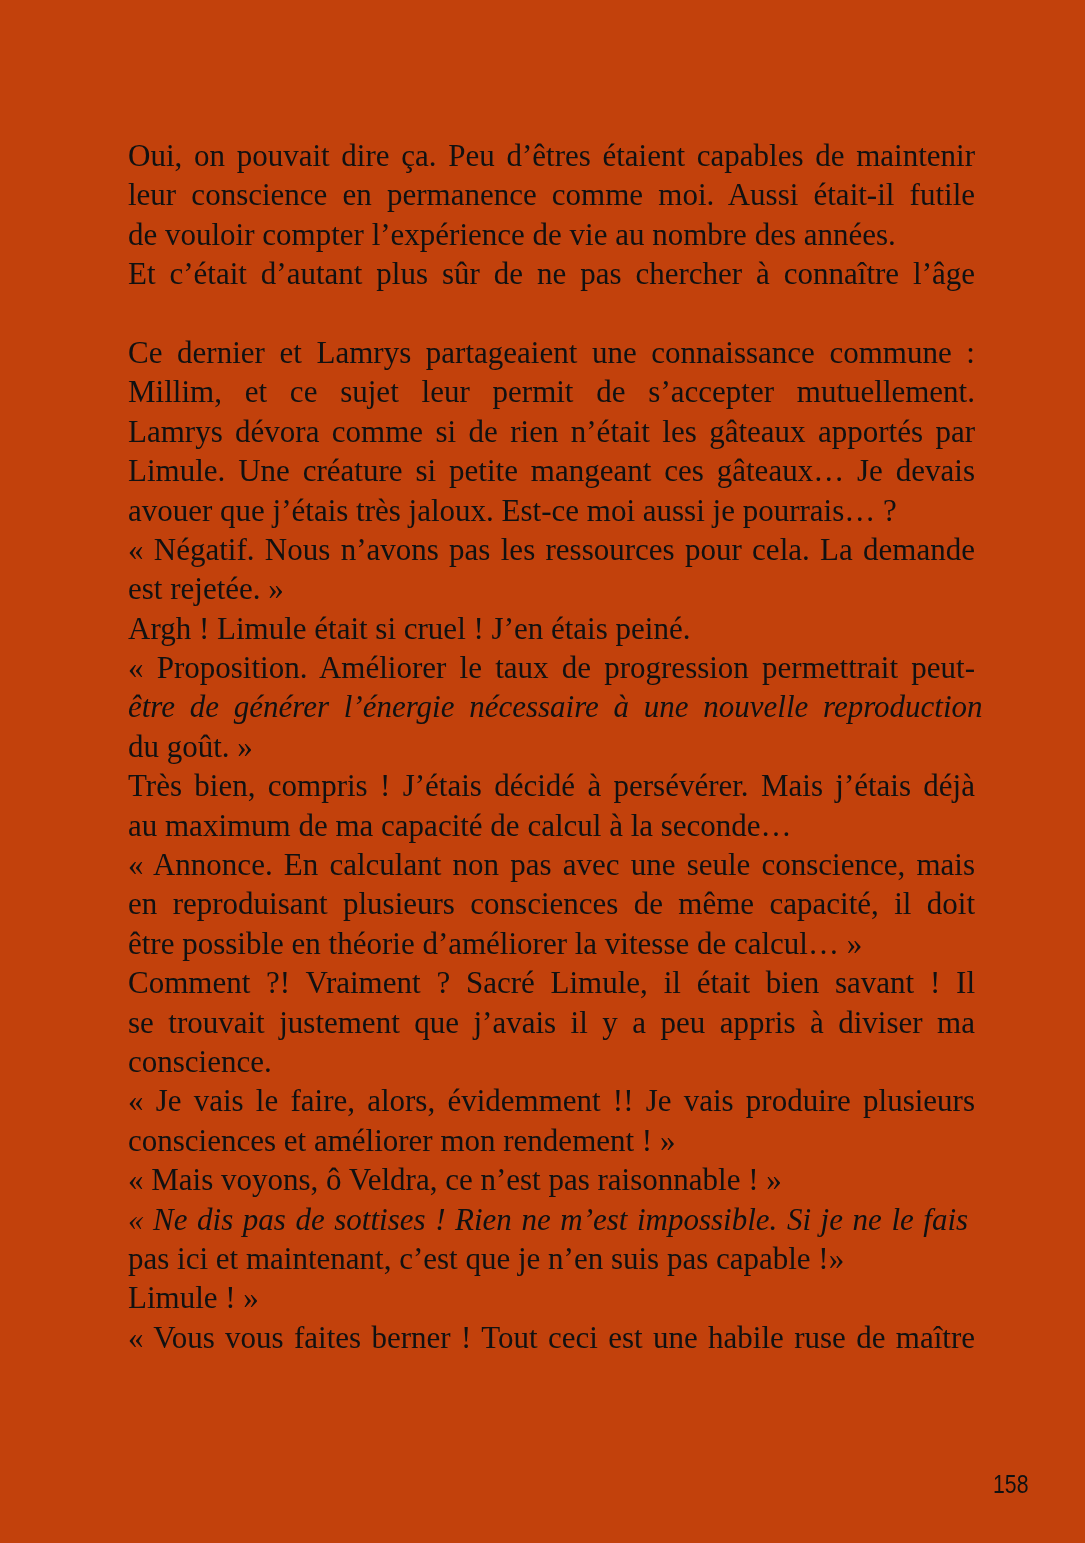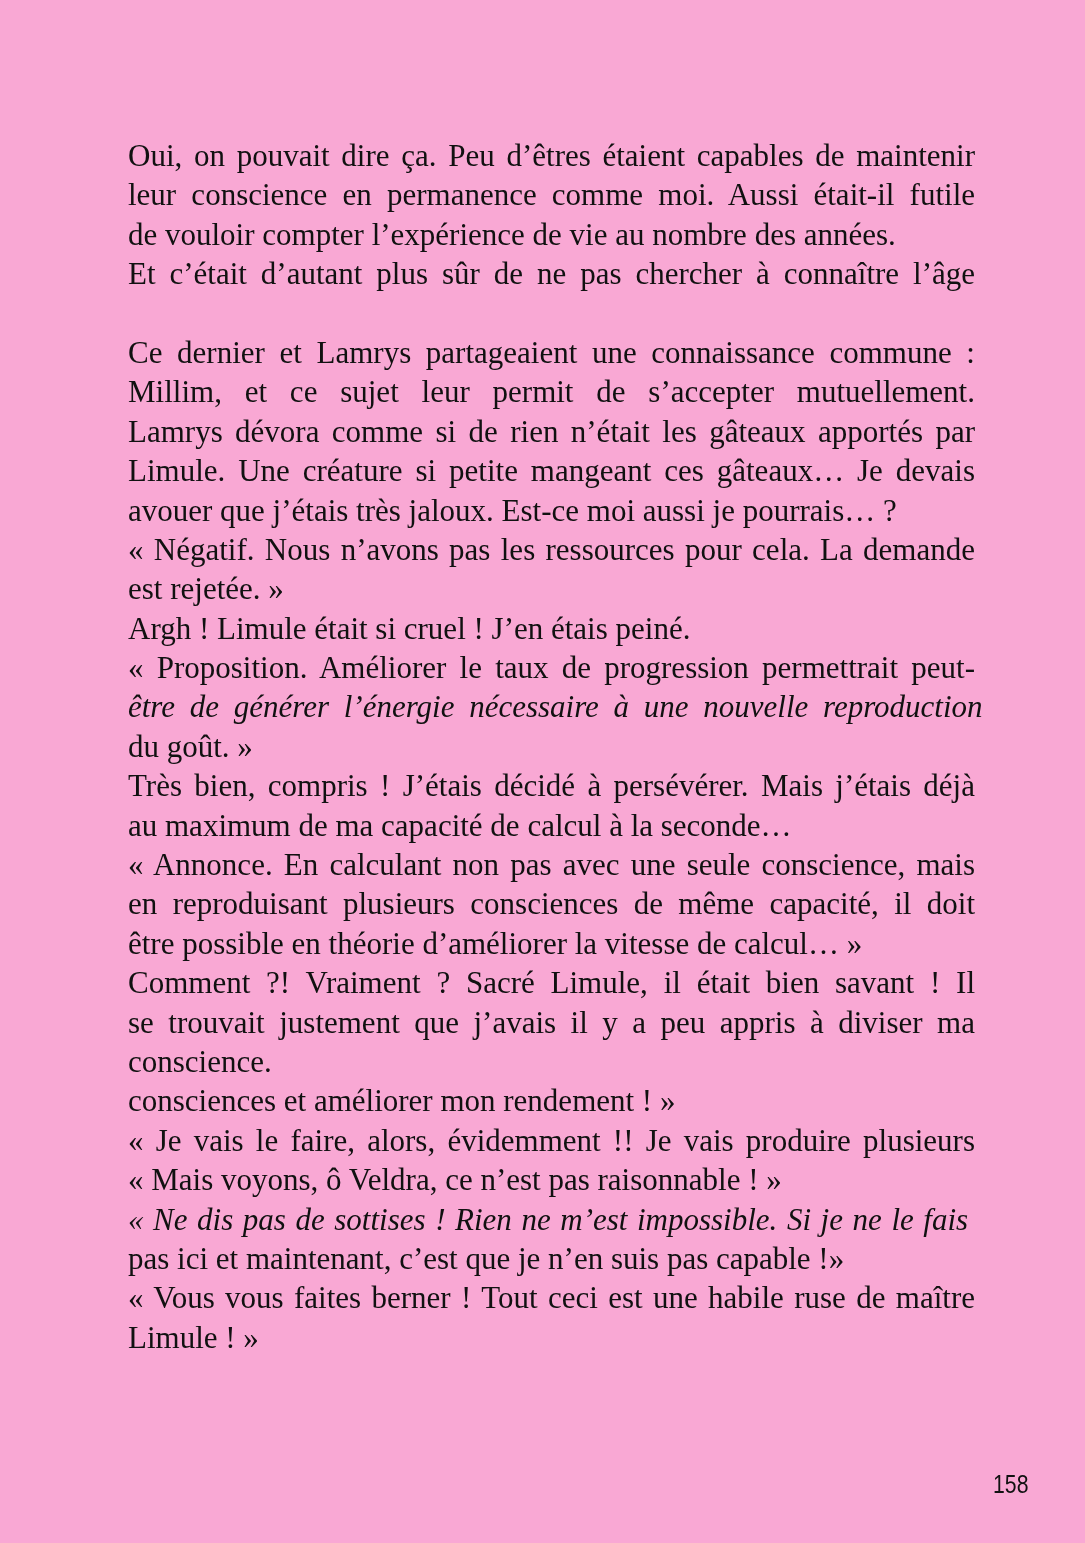--- a/index.html
+++ b/index.html
@@ -1,17 +1,17 @@
 <!DOCTYPE html>
 <html><head>
 <meta charset="utf-8">
 <style>
   html, body { margin: 0; padding: 0; background: #ffffff; }
   body { width: 1085px; height: 1543px; position: relative; overflow: hidden; }
-  .page { position: absolute; left: 0; top: 0; width: 1085px; height: 1543px; background: #f9a8d4; }
+  .page { position: absolute; left: 0; top: 0; width: 1085px; height: 1543px; background: #c2410c; }
   .text-block {
     position: absolute;
     left: 128px;
     top: 136px;
     width: 847px;
     font-family: "Liberation Serif", "DejaVu Serif", serif;
     font-size: 31px;
     line-height: 39.4px;
     color: #111111;
   }
@@ -58,22 +58,22 @@
       <span class="line" style="word-spacing: 6.96875px; text-align-last: left; font-style: italic;">être de générer l’énergie nécessaire à une nouvelle reproduction</span>
       <span class="line last">du goût. »</span>
       <span class="line" style="word-spacing: 4.58437px; text-align-last: left;">Très bien, compris ! J’étais décidé à persévérer. Mais j’étais déjà</span>
       <span class="line last">au maximum de ma capacité de calcul à la seconde…</span>
       <span class="line" style="word-spacing: 3.44062px; text-align-last: left;">« Annonce. En calculant non pas avec une seule conscience, mais</span>
       <span class="line" style="word-spacing: 7.63477px; text-align-last: left;">en reproduisant plusieurs consciences de même capacité, il doit</span>
       <span class="line last">être possible en théorie d’améliorer la vitesse de calcul… »</span>
       <span class="line" style="word-spacing: 8.04119px; text-align-last: left;">Comment ?! Vraiment ? Sacré Limule, il était bien savant ! Il</span>
       <span class="line" style="word-spacing: 6.73438px; text-align-last: left;">se trouvait justement que j’avais il y a peu appris à diviser ma</span>
       <span class="line last">conscience.</span>
+      <span class="line" style="word-spacing: 4.45312px; text-align-last: left;">« Je vais le faire, alors, évidemment !! Je vais produire plusieurs</span>
       <span class="line last">consciences et améliorer mon rendement ! »</span>
-      <span class="line" style="word-spacing: 4.45312px; text-align-last: left;">« Je vais le faire, alors, évidemment !! Je vais produire plusieurs</span>
       <span class="line last">« Mais voyons, ô Veldra, ce n’est pas raisonnable ! »</span>
       <span class="line" style="word-spacing: 1.82292px; text-align-last: left; font-style: italic;">« Ne dis pas de sottises ! Rien ne m’est impossible. Si je ne le fais</span>
       <span class="line last">pas ici et maintenant, c’est que je n’en suis pas capable !»</span>
+      <span class="line last">Limule ! »</span>
       <span class="line" style="word-spacing: 2.60938px; text-align-last: left;">« Vous vous faites berner ! Tout ceci est une habile ruse de maître</span>
-      <span class="line last">Limule ! »</span>
     </div>
   <div class="page-number">158</div>
 </div>
 
 </body></html>

